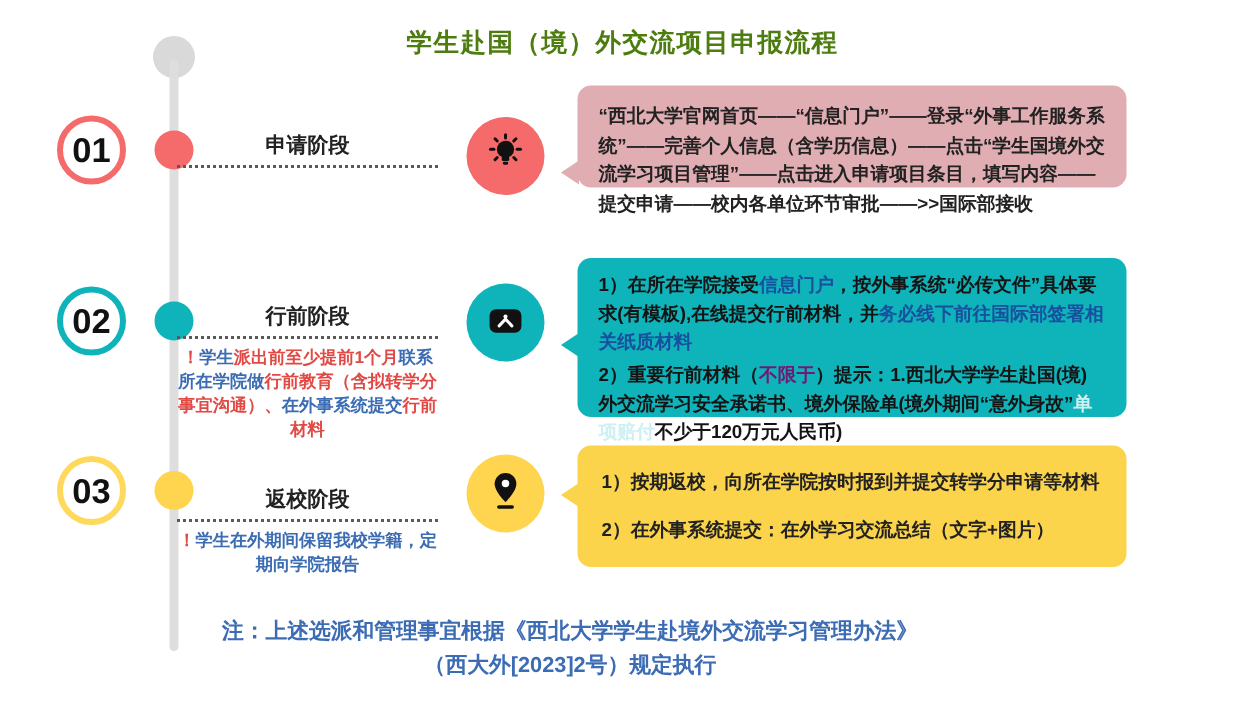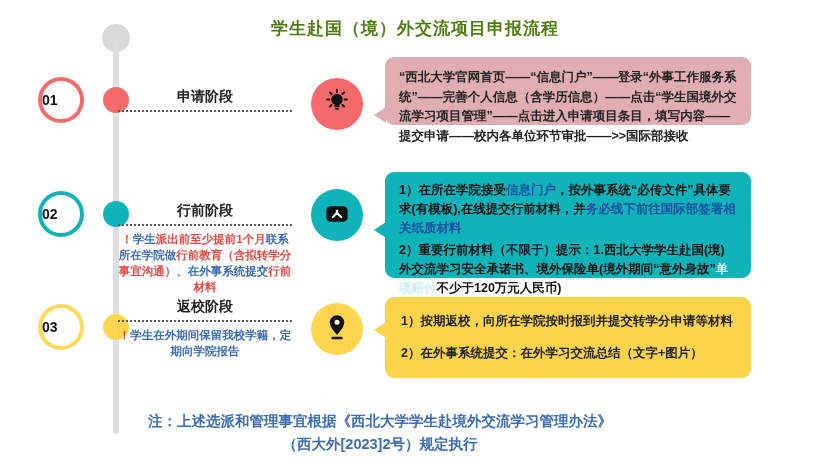--- a/index.html
+++ b/index.html
@@ -14,31 +14,31 @@
   
   .tl-line{position:absolute;left:113px;top:40px;width:6px;height:394px;background:#dedede;border-radius:3px;}
   .tl-cap{position:absolute;left:102px;top:24px;width:28px;height:28px;border-radius:50%;background:#d9d9d9;}
   .dot{position:absolute;left:103px;width:26px;height:26px;border-radius:50%;}
   .dot.s1{top:87px;background:#f56a6a;}
   .dot.s2{top:201px;background:#0fb3ba;}
   .dot.s3{top:314px;background:#ffd44f;}
   
   .num-circle{
     position:absolute;left:38px;width:38px;height:38px;border-radius:50%;background:#fff;
-    border:4px solid #000;display:flex;align-items:center;
-    font-weight:bold;font-size:14px;color:#111;
+    border:4px solid #000;display:flex;align-items:center;justify-content:center;
+    font-weight:bold;font-size:23px;color:#111;
   }
   .num-circle.s1{top:77px;border-color:#f56a6a;}
   .num-circle.s2{top:191px;border-color:#0fb3ba;}
   .num-circle.s3{top:304px;border-color:#ffd95c;}
   
   .stage-block{position:absolute;left:118px;width:174px;text-align:center;}
   .stage-block.s1{top:88px;}
   .stage-block.s2{top:202px;}
-  .stage-block.s3{top:298px;}
+  .stage-block.s3{top:324px;}
   .stage-label{font-size:14px;font-weight:bold;color:#222;}
   .sep{border-bottom:2px dotted #5a5a5a;margin:4px 0 5px 0;height:0;}
   .stage-note{font-size:11.5px;font-weight:bold;line-height:16px;}
   .red{color:#e14a44;}
   .blue{color:#3c6cb4;}
   
   .icon-circle{
     position:absolute;left:311px;width:52px;height:52px;border-radius:50%;
     display:flex;align-items:center;justify-content:center;
   }
@@ -56,21 +56,21 @@
   .bubble.pink .tail{top:50px;border-right-color:#e0adb2;}
   .bubble.teal{top:172px;height:106px;background:#0fb3ba;padding:9px 14px;
     font-size:12.5px;line-height:19px;font-weight:600;color:#141414;}
   .bubble.teal .tail{top:50px;border-right-color:#0fb3ba;}
   .bubble.teal p{margin:0 0 3px 0;}
   .bubble.yellow{top:297px;height:81px;background:#fbd44b;padding:15px 16px;
     font-size:12.5px;line-height:18px;font-weight:600;color:#222;}
   .bubble.yellow .tail{top:25px;border-right-color:#fbd44b;}
   .bubble.yellow .yline2{margin-top:14px;}
   .navy{color:#17509f;font-weight:bold;}
-  .darkred{color:#0f172a;font-weight:bold;}
+  .darkred{color:#701a75;font-weight:bold;}
   .light{color:#cff0f2;}
   .bold{font-weight:bold;}
   
   .footer{
     position:absolute;top:410px;left:0;width:760px;text-align:center;
     color:#3c6cb4;font-weight:bold;font-size:14.5px;line-height:23px;
   }
 </style>
 </head>
 <body>

